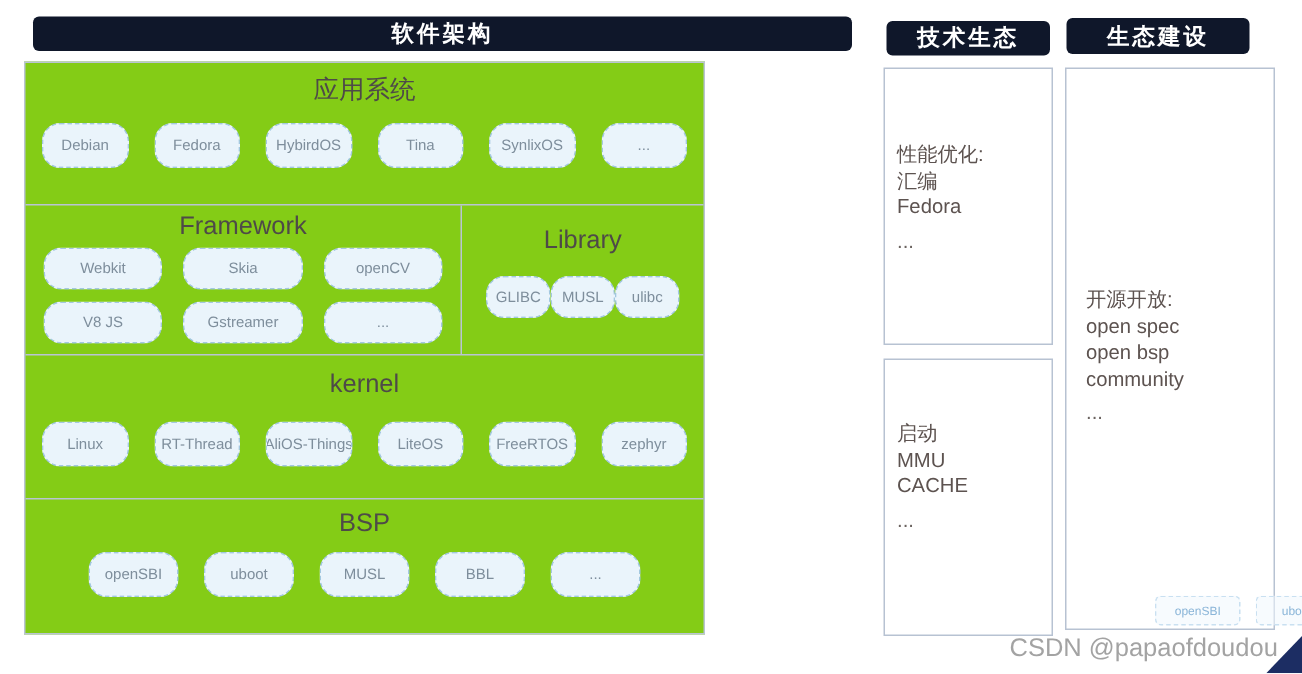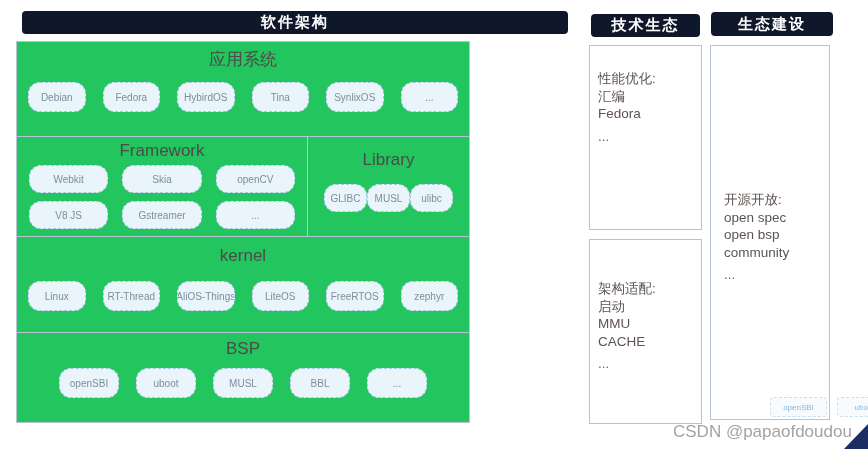--- a/index.html
+++ b/index.html
@@ -14,21 +14,21 @@
     border-radius:4px; display:flex; align-items:center; justify-content:center;
     font-weight:bold; font-size:15px; letter-spacing:2px;
   }
   .banner-main { left:22px; top:11px; width:546px; height:23px; }
   .banner-tech { left:591px; top:14px; width:109px; height:23px; }
   .banner-eco  { left:711px; top:12px; width:122px; height:24px; }
 
   
   .arch-box {
     position:absolute; left:16px; top:41px; width:454px; height:382px;
-    border:1px solid #b9c4d4; background:#22c55e; box-sizing:border-box;
+    border:1px solid #b9c4d4; background:#84cc16; box-sizing:border-box;
   }
   .sec { box-sizing:border-box; }
   .sec-title {
     text-align:center; color:#4e4a48; font-size:17px; line-height:22px;
   }
   .chip-row { display:flex; padding:0 11px; gap:17px; }
   .chip {
     background:#eaf4fb; border:1px dashed #a3c8e0; border-radius:12px;
     color:#7e8e9c; font-size:10px; display:flex; align-items:center;
     justify-content:center; height:30px; flex:1; box-sizing:border-box;
@@ -57,23 +57,23 @@
 
   .sec-bsp { height:90px; }
   .sec-bsp .sec-title { padding-top:5px; }
   .sec-bsp .chip-row { margin-top:8px; padding:0 42px; }
 
   
   .panel {
     position:absolute; border:1px solid #b7c2d2; background:#ffffff;
     box-sizing:border-box; color:#5d5350; font-size:13.5px;
   }
-  .panel-tech1 { left:589px; top:45px;  width:113px; height:185px; padding:24px 4px 0 8px; }
+  .panel-tech1 { left:589px; top:45px;  width:113px; height:185px; padding:48px 4px 0 8px; }
   .panel-tech2 { left:589px; top:239px; width:113px; height:185px; padding:40px 4px 0 8px; }
-  .panel-eco   { left:710px; top:45px;  width:120px; height:375px; padding:145px 4px 0 13px; }
+  .panel-eco   { left:710px; top:45px;  width:140px; height:375px; padding:145px 4px 0 13px; }
   .side-line { line-height:17.5px; white-space:nowrap; }
   .side-line:last-child { margin-top:5px; color:#6b6360; }
 
   
   .ghost-chip {
     position:absolute; top:397px; height:20px; box-sizing:border-box;
     border:1px dashed #c9e0f1; border-radius:4px; background:rgba(240,248,254,0.55);
     color:#8ab5d8; font-size:8px; display:flex; align-items:center; justify-content:center;
   }
   .ghost-1 { left:770px; width:57px; }
@@ -158,21 +158,20 @@
 
   </div>
 
   <div class="panel panel-tech1">
       <div class="side-line">性能优化:</div>
       <div class="side-line">汇编</div>
       <div class="side-line">Fedora</div>
       <div class="side-line">...</div>
     </div>
   <div class="panel panel-tech2">
-      <div class="side-line">架构适配:</div>
       <div class="side-line">启动</div>
       <div class="side-line">MMU</div>
       <div class="side-line">CACHE</div>
       <div class="side-line">...</div>
     </div>
 
   <div class="panel panel-eco">
       <div class="side-line">开源开放:</div>
       <div class="side-line">open spec</div>
       <div class="side-line">open bsp</div>

